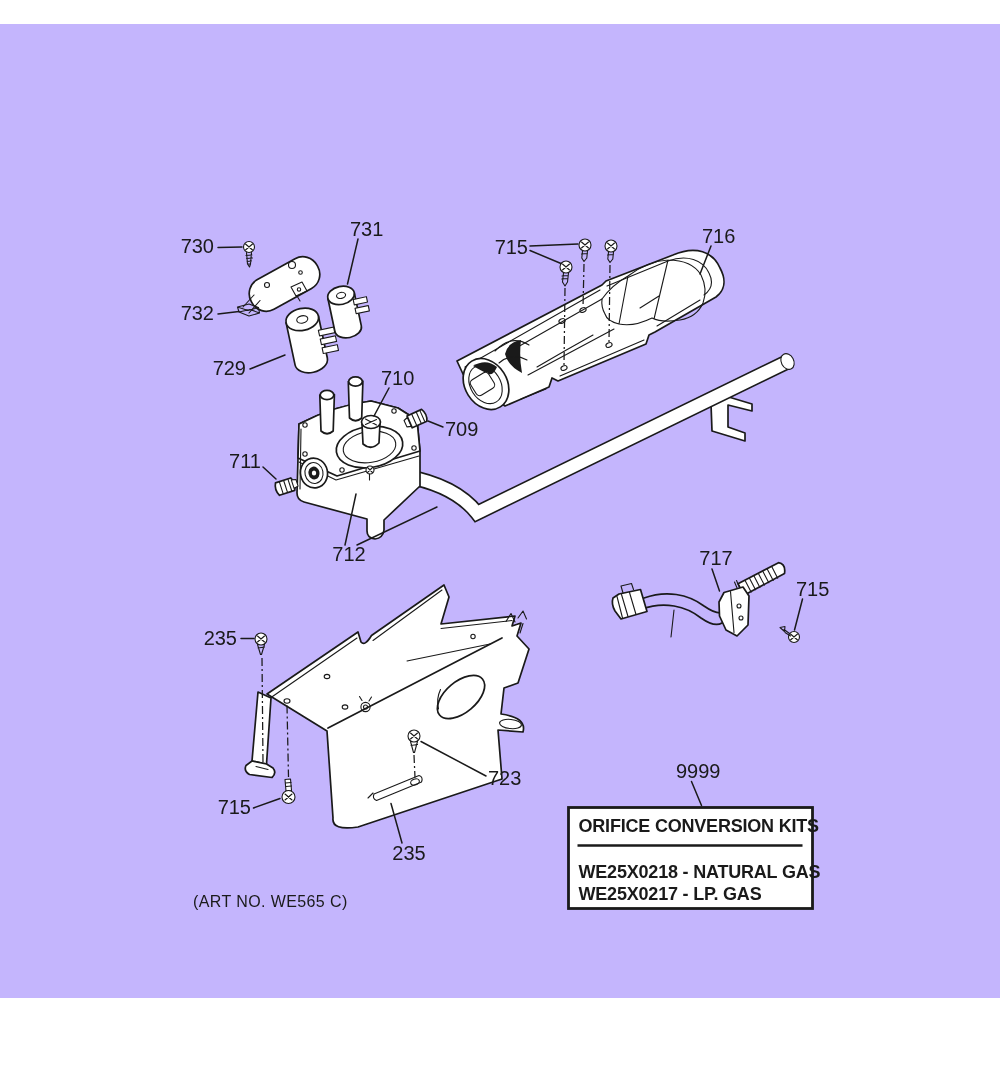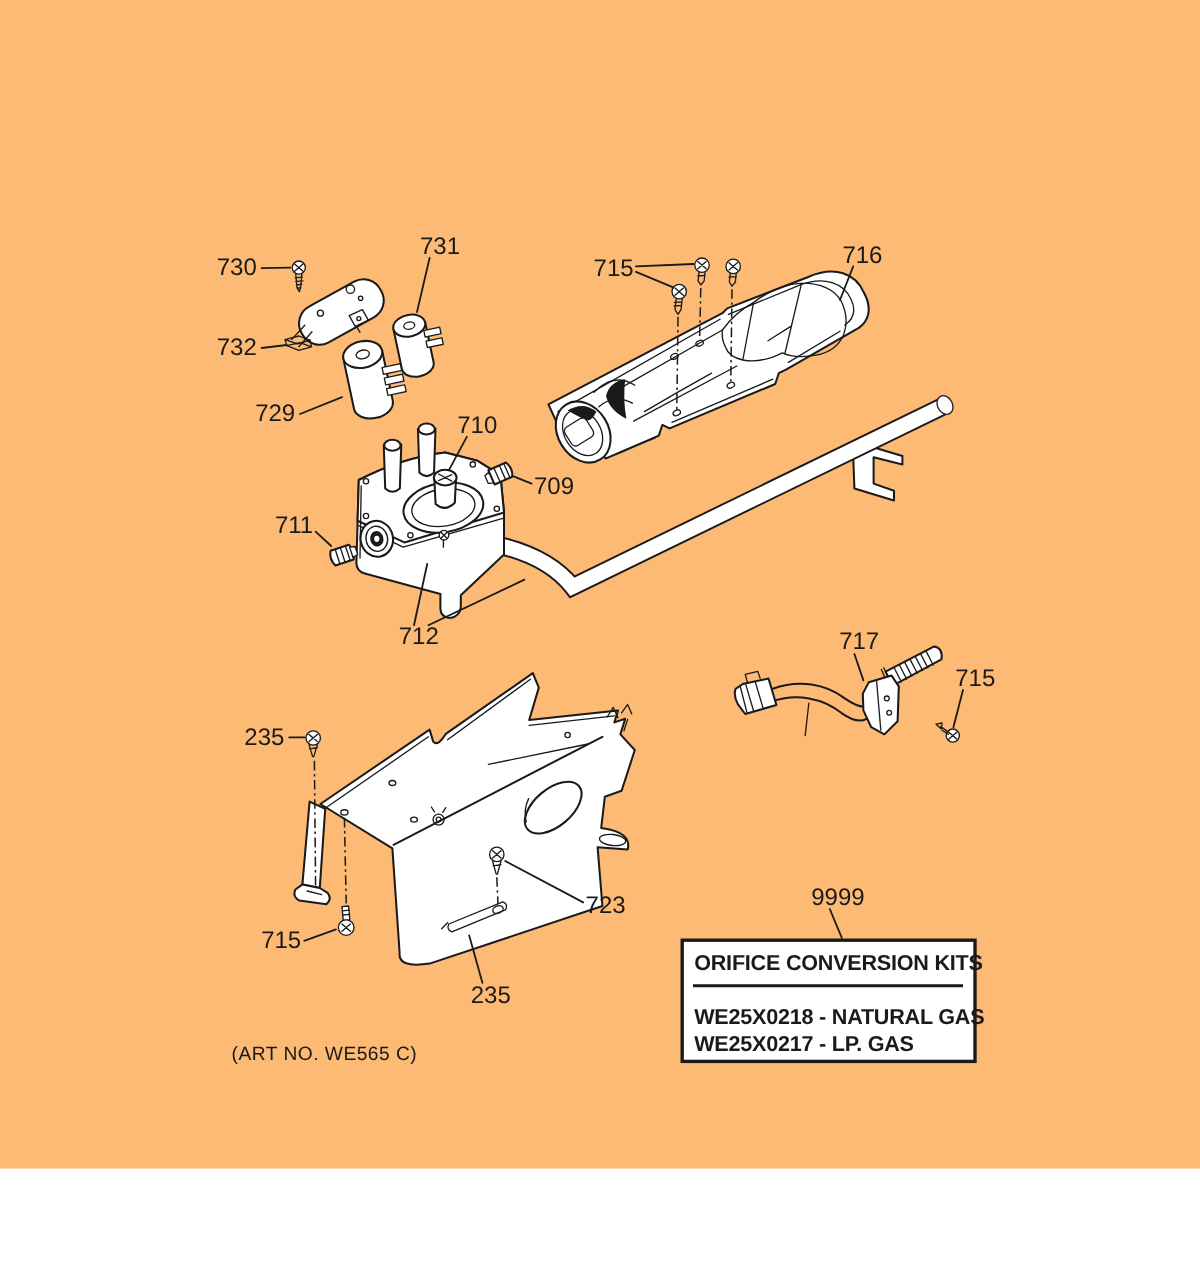--- a/index.html
+++ b/index.html
@@ -1,17 +1,17 @@
 <!DOCTYPE html>
 <html><head>
 <meta charset="utf-8">
 <style>
   html,body{margin:0;padding:0;background:#fff;}
-  .stage{position:relative;width:1000px;height:974px;background:#fdba74;overflow:hidden;
-         font-family:"Liberation Sans", sans-serif;}
+  .stage{position:relative;width:1000px;height:974px;background:#c4b5fd;overflow:hidden;
+         font-family:"Liberation Sans", sans-serif;margin-top:24px;}
   svg{position:absolute;left:0;top:0;}
   
   .ln  {fill:none;stroke:#1a1a1a;stroke-width:1.7;stroke-linecap:round;stroke-linejoin:round;}
   .tn  {fill:none;stroke:#1a1a1a;stroke-width:1.1;stroke-linecap:round;stroke-linejoin:round;}
   .fw  {fill:#ffffff;stroke:#1a1a1a;stroke-width:1.7;stroke-linejoin:round;}
   .fwt {fill:#ffffff;stroke:#1a1a1a;stroke-width:1.1;stroke-linejoin:round;}
   .ink {fill:#1a1a1a;stroke:none;}
   .dd  {fill:none;stroke:#1a1a1a;stroke-width:1.25;stroke-dasharray:8 3 2 3;}
   .ld  {fill:none;stroke:#1a1a1a;stroke-width:1.5;stroke-linecap:round;}
   .lbl {font-family:"Liberation Sans",sans-serif;font-size:20px;fill:#1a1a1a;}

